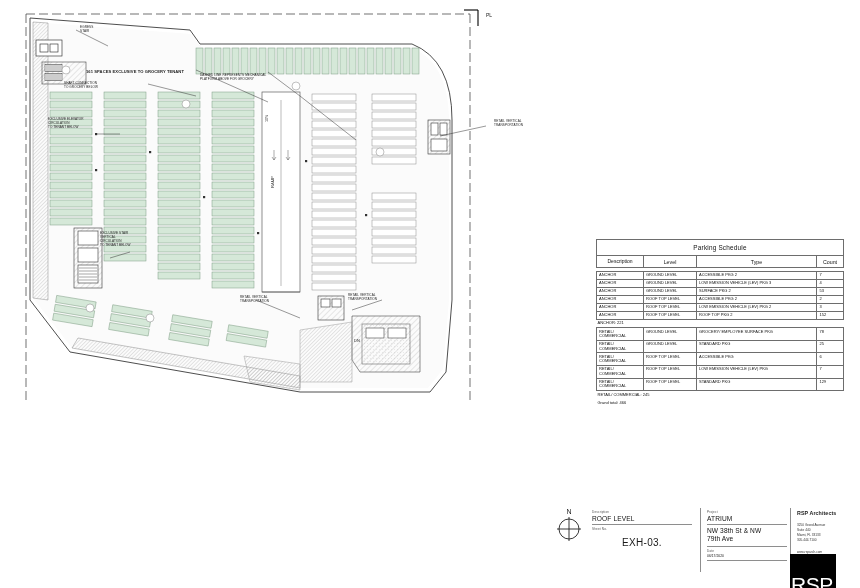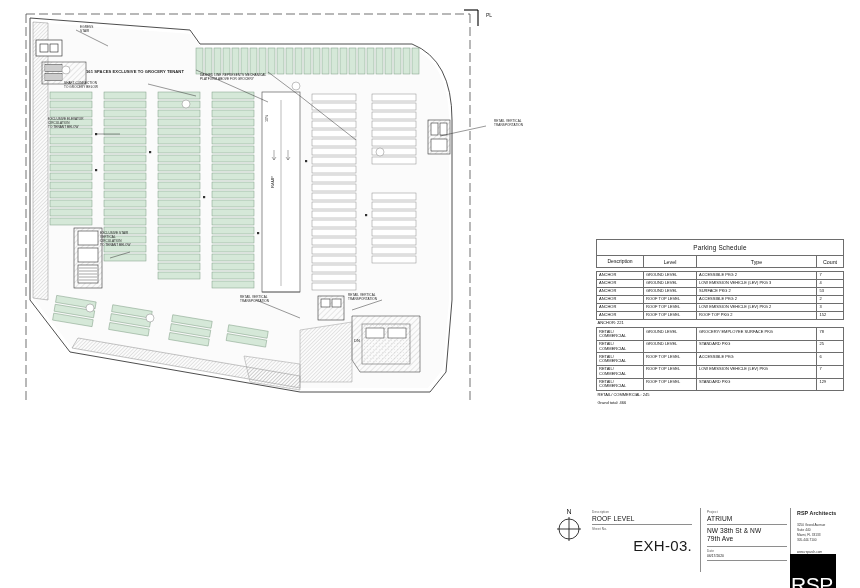--- a/index.html
+++ b/index.html
@@ -32,21 +32,21 @@
   .cell-desc{width:46px;}
   .cell-lvl{width:52px;}
   .cell-cnt{width:26px;}
 
   
   #titleblock{position:absolute;left:552px;top:500px;width:300px;height:80px;}
   .tb-field-lbl{font-size:3.1px;color:#555;letter-spacing:.15px;}
   .tb-field-val{font-size:6.6px;color:#111;letter-spacing:.1px;}
   .tb-rule{height:0.6px;background:#8e8e8e;}
   .tb-vrule{width:0.6px;background:#8e8e8e;}
-  #sheetno{font-size:15px;letter-spacing:.3px;text-align:right;}
+  #sheetno{font-size:10px;letter-spacing:.3px;text-align:center;}
   #firm-name{font-size:5.3px;font-weight:bold;letter-spacing:.1px;}
   .firm-addr{font-size:3.2px;line-height:1.55;color:#333;}
   #logo-box{width:46px;height:40px;background:#000;position:relative;margin-top:48px;}
   #logo-text{position:absolute;left:1px;bottom:-1px;width:100%;
              font-size:21px;line-height:21px;color:#fff;letter-spacing:-0.5px;}
   #northsym{position:absolute;left:0;top:8px;width:34px;text-align:center;}
   #north-n{font-size:7px;}
 </style>
 </head>
 <body>

